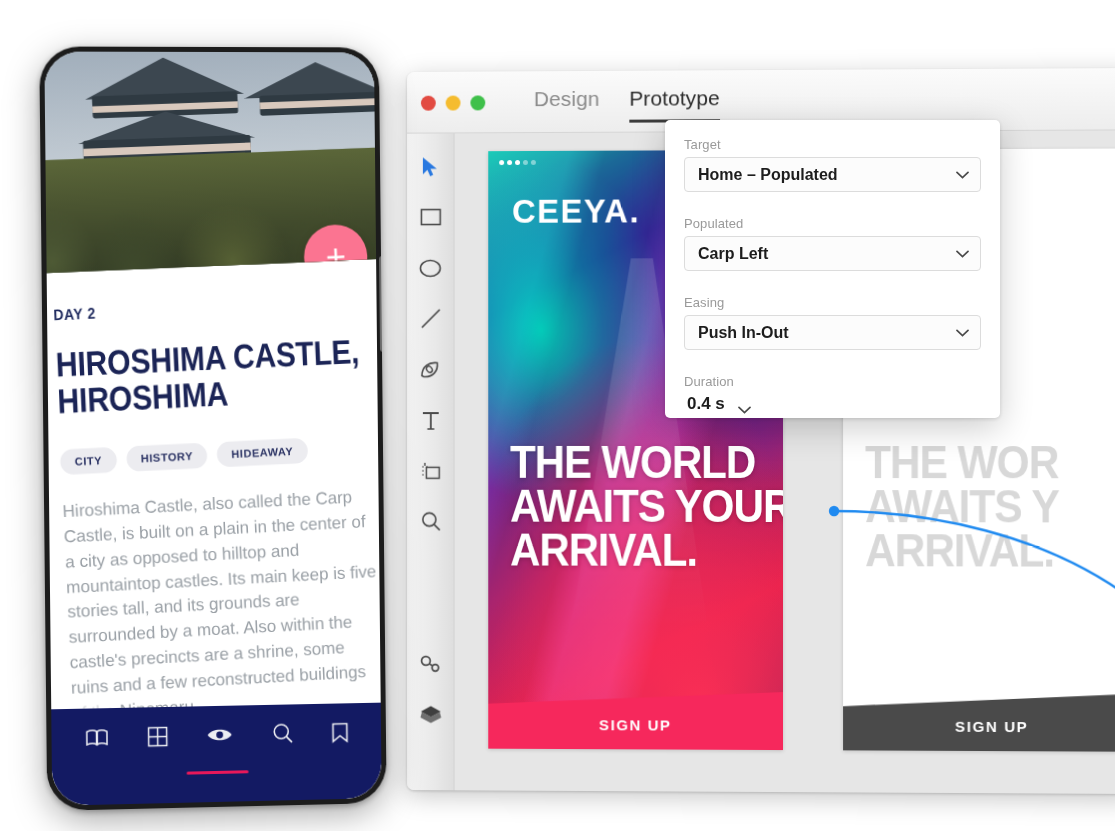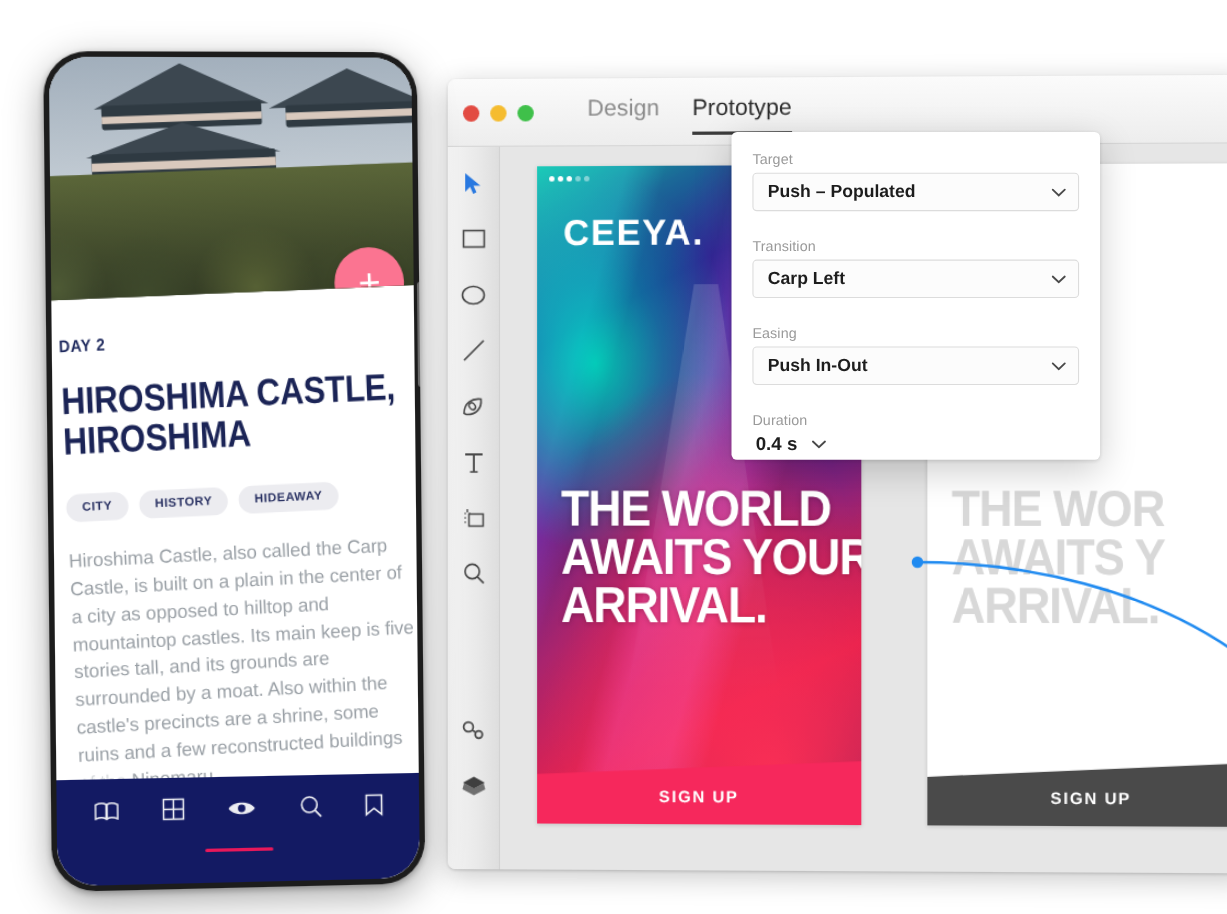--- a/index.html
+++ b/index.html
@@ -137,21 +137,21 @@
   .field { margin-bottom: 24px; }
   .field-label { font-size: 13px; color: #9a9a9a; margin-bottom: 5px; letter-spacing: .1px; }
   .select {
     height: 35px; border: 1px solid #dcdcdc; border-radius: 4px;
     background: #fcfcfc;
     display:flex; align-items:center; justify-content:space-between;
     padding: 0 11px 0 13px;
     font-size: 16px; color: #1d1d1d; font-weight: 600;
   }
   .chev { width: 13px; height: 8px; flex: 0 0 13px; }
-  .duration-row { display:flex; align-items:center; gap: 13px; padding-left: 3px; }
+  .duration-row { display:flex; align-items:flex-end; gap: 13px; padding-left: 3px; }
   .duration-val { font-size: 17px; font-weight: 700; color:#1d1d1d; }
 
   
   .phone {
     position: absolute; left: 44px; top: 47px;
     width: 340px; height: 760px;
     background: #1c1c1c;
     border-radius: 40px;
     box-shadow: 0 10px 34px rgba(0,0,0,.34), 0 2px 6px rgba(0,0,0,.3);
     padding: 5px;
@@ -361,29 +361,29 @@
       </svg>
 
     </div>
   </div>
 
   <div class="inspector">
 
     <div class="field">
       <div class="field-label">Target</div>
       <div class="select">
-        <span>Push – Populated</span>
+        <span>Home – Populated</span>
         <svg class="chev" viewBox="0 0 13 8">
             <path d="M1 1.4 L6.5 6.6 L12 1.4" fill="none" stroke="#4a4a4a" stroke-width="1.7" stroke-linecap="round"></path>
           </svg>
       </div>
     </div>
 
     <div class="field">
-      <div class="field-label">Transition</div>
+      <div class="field-label">Populated</div>
       <div class="select">
         <span>Carp Left</span>
         <svg class="chev" viewBox="0 0 13 8">
             <path d="M1 1.4 L6.5 6.6 L12 1.4" fill="none" stroke="#4a4a4a" stroke-width="1.7" stroke-linecap="round"></path>
           </svg>
       </div>
     </div>
 
     <div class="field">
       <div class="field-label">Easing</div>

